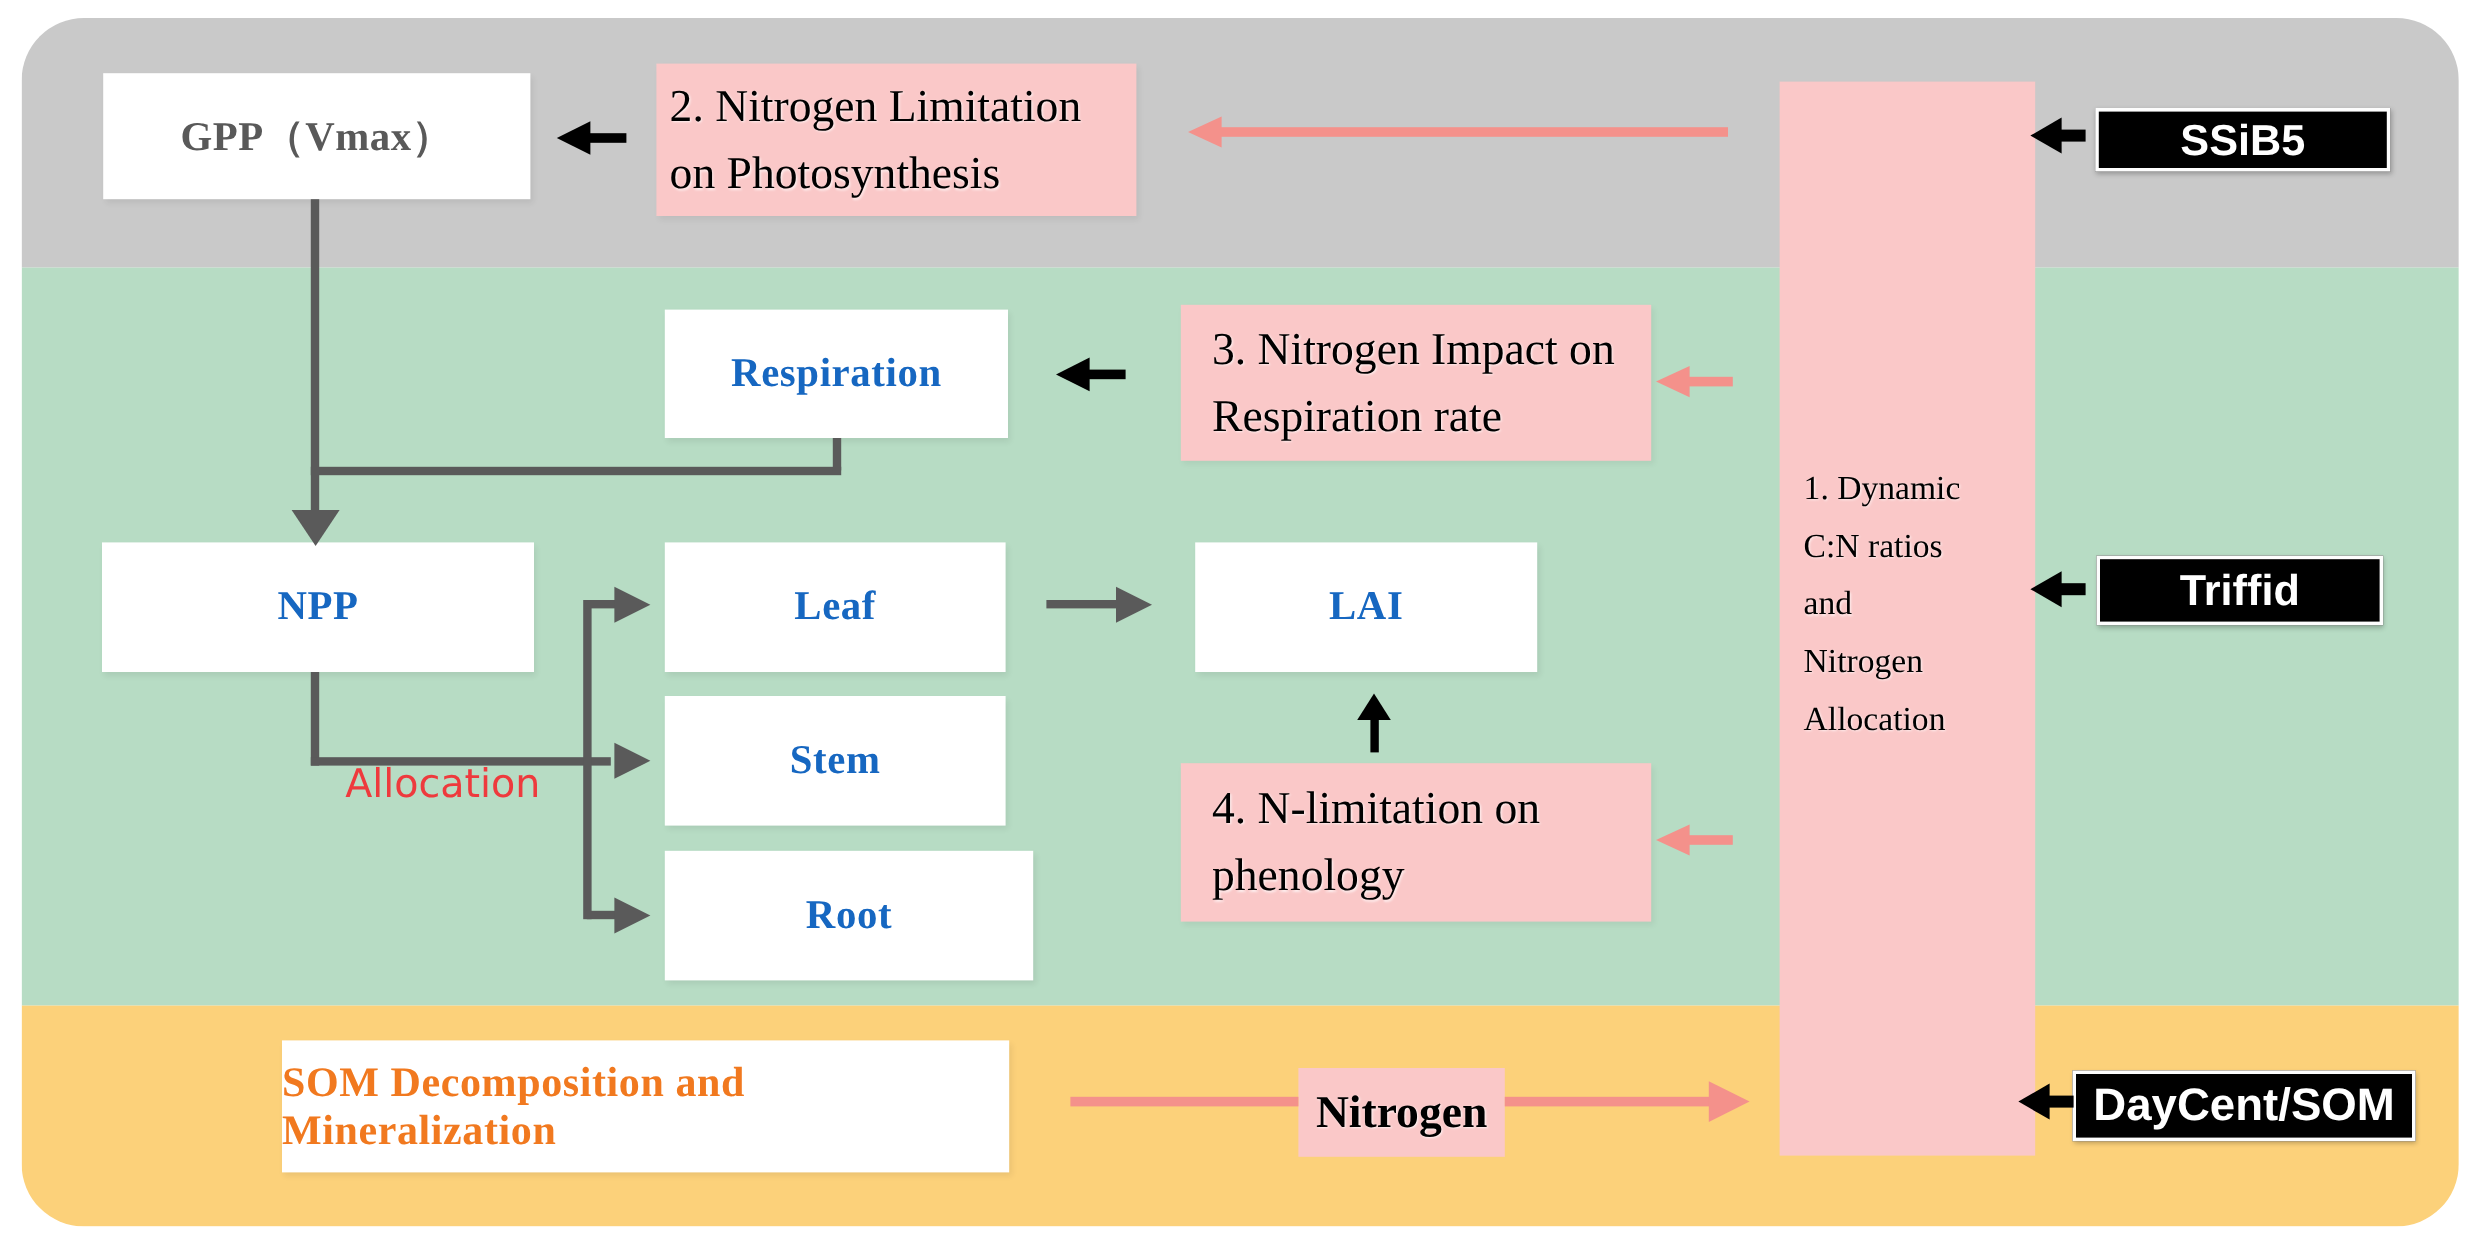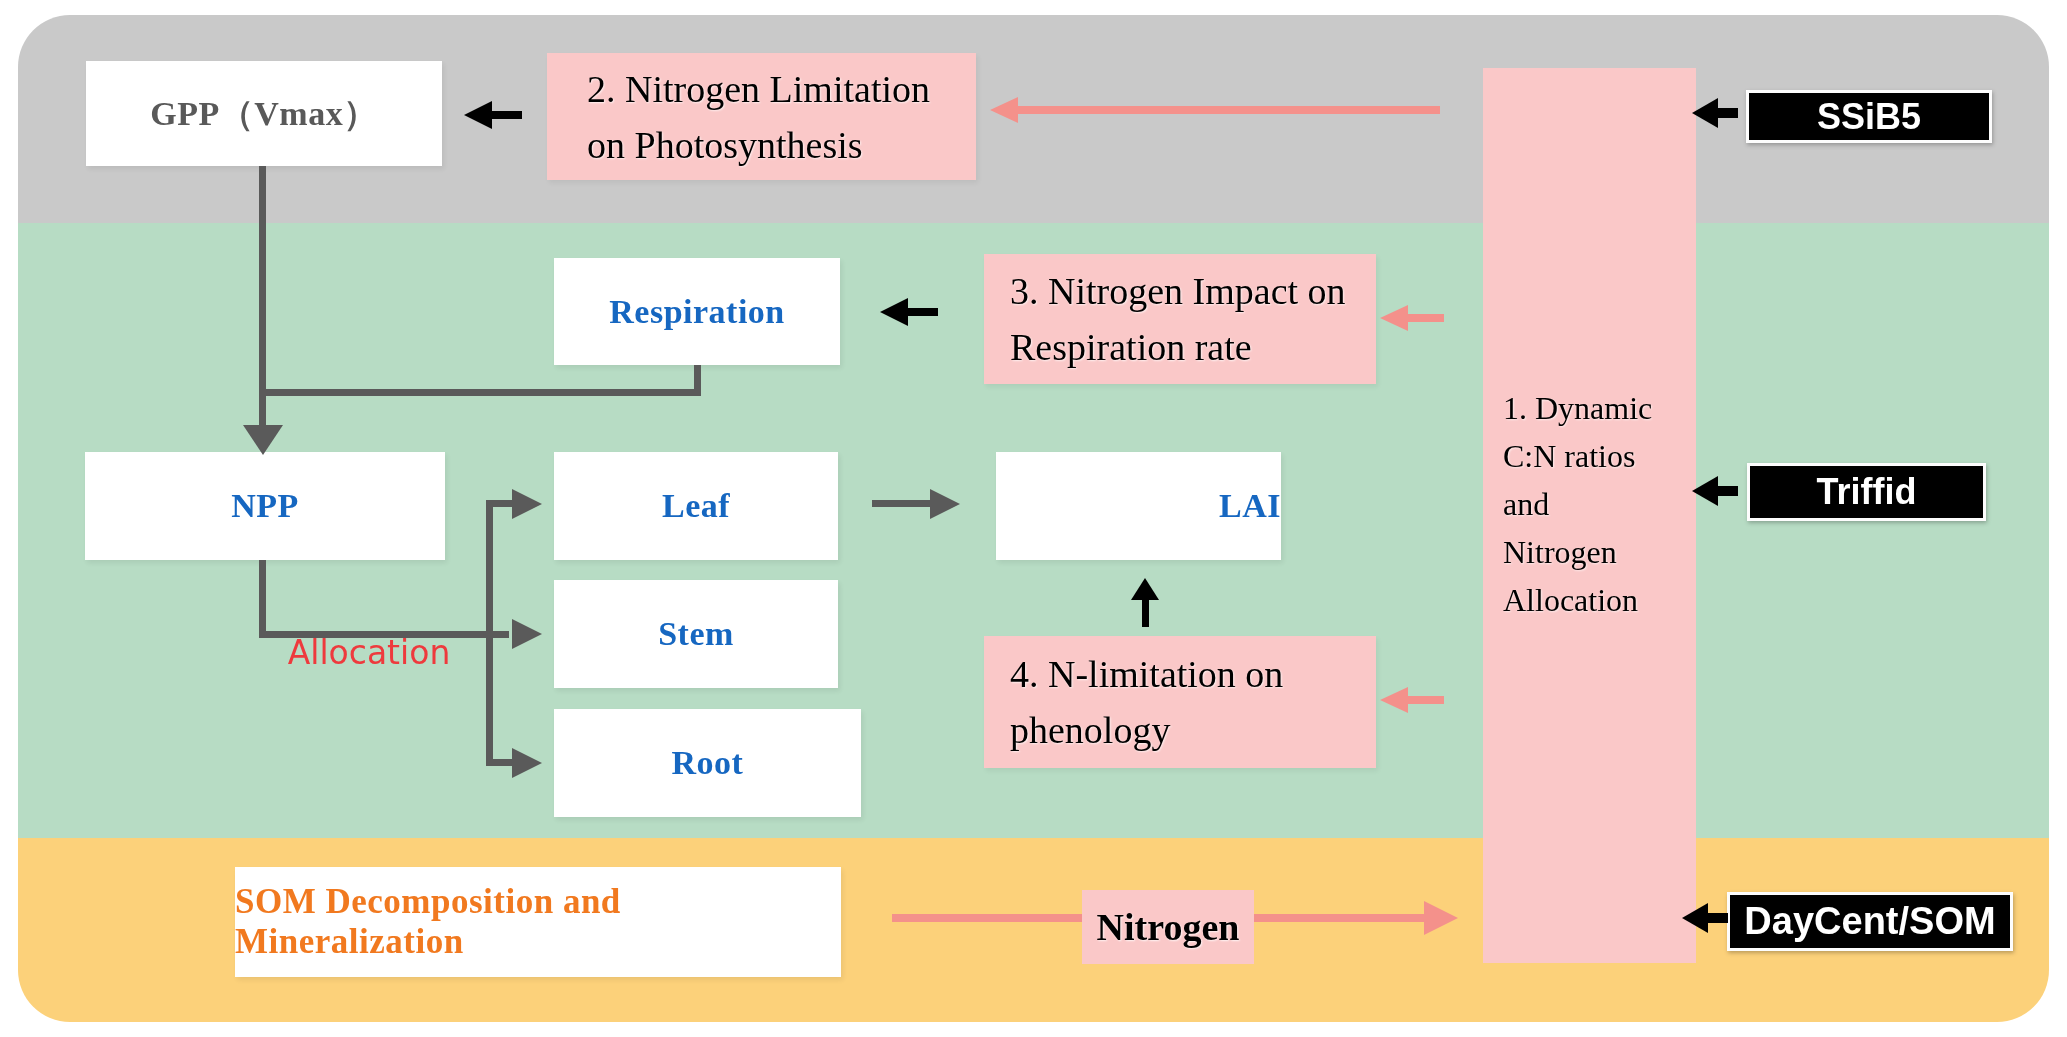--- a/index.html
+++ b/index.html
@@ -26,21 +26,21 @@
   .pink{position:absolute;background:#fac8c8;color:#000;
         box-shadow:2px 3px 5px rgba(0,0,0,0.06);}
   .pink .line{font-size:38px;line-height:56px;white-space:nowrap;
         text-shadow:1px 1px 2px rgba(255,255,255,0.75);}
   .vcenter{display:flex;flex-direction:column;justify-content:center;}
 
   
   #effect1{position:absolute;left:1483px;top:68px;width:213px;height:895px;
            background:#fac8c8;}
   #effect1-text{position:absolute;left:20px;top:316px;}
-  #effect1-text .cline{font-size:32px;line-height:48px;white-space:nowrap;
+  #effect1-text .cline{font-size:28px;line-height:48px;white-space:nowrap;
            text-shadow:1px 1px 2px rgba(255,255,255,0.7);}
 
   
   .tag{position:absolute;background:#000;border:3px solid #fdfdfd;
        display:flex;align-items:center;justify-content:center;
        font-family:"Liberation Sans","DejaVu Sans",sans-serif;
        font-weight:bold;color:#fff;box-shadow:1px 2px 4px rgba(0,0,0,0.25);}
 
   
   #allocation-label{position:absolute;left:276px;top:633px;width:186px;
@@ -84,34 +84,34 @@
   </div>
   <div class="pbox" style="left:554px;top:258px;width:286px;height:107px;">
     <span class="lbl">Respiration</span>
   </div>
   <div class="pbox" style="left:85px;top:452px;width:360px;height:108px;">
     <span class="lbl">NPP</span>
   </div>
   <div class="pbox" style="left:554px;top:452px;width:284px;height:108px;">
     <span class="lbl">Leaf</span>
   </div>
-  <div class="pbox" style="left:996px;top:452px;width:285px;height:108px;justify-content:flex-end;">
+  <div class="pbox" style="left:996px;top:452px;width:285px;height:108px;">
     <span class="lbl">LAI</span>
   </div>
   <div class="pbox" style="left:554px;top:580px;width:284px;height:108px;">
     <span class="lbl">Stem</span>
   </div>
   <div class="pbox" style="left:554px;top:709px;width:307px;height:108px;">
     <span class="lbl">Root</span>
   </div>
   <div class="pbox" style="left:235px;top:867px;width:606px;height:110px;">
     <span class="lbl lbl-orange">SOM Decomposition and Mineralization</span>
   </div>
 
-  <div class="pink vcenter" style="left:547px;top:53px;width:389px;height:127px;padding-left:40px;">
+  <div class="pink vcenter" style="left:547px;top:53px;width:389px;height:127px;padding-left:11px;">
     <div class="line">2. Nitrogen Limitation</div>
     <div class="line">on Photosynthesis</div>
   </div>
   <div class="pink vcenter" style="left:984px;top:254px;width:366px;height:130px;padding-left:26px;">
     <div class="line">3. Nitrogen Impact on</div>
     <div class="line">Respiration rate</div>
   </div>
   <div class="pink vcenter" style="left:984px;top:636px;width:366px;height:132px;padding-left:26px;">
     <div class="line">4. N-limitation on</div>
     <div class="line">phenology</div>

